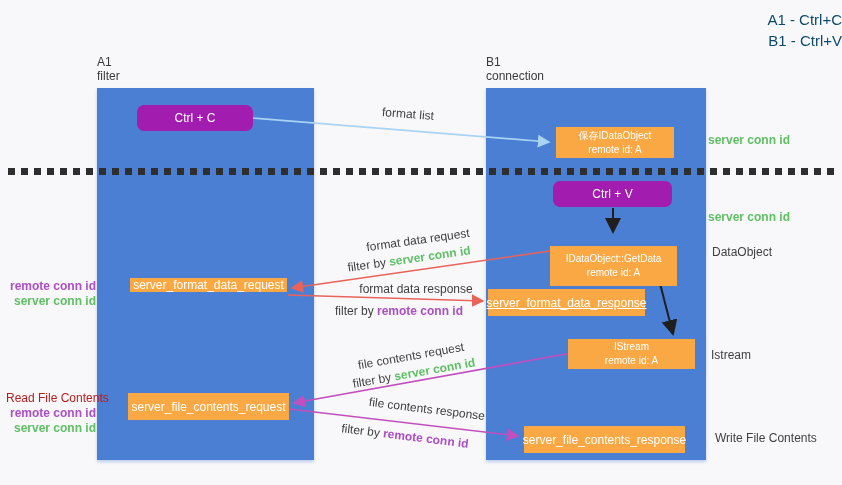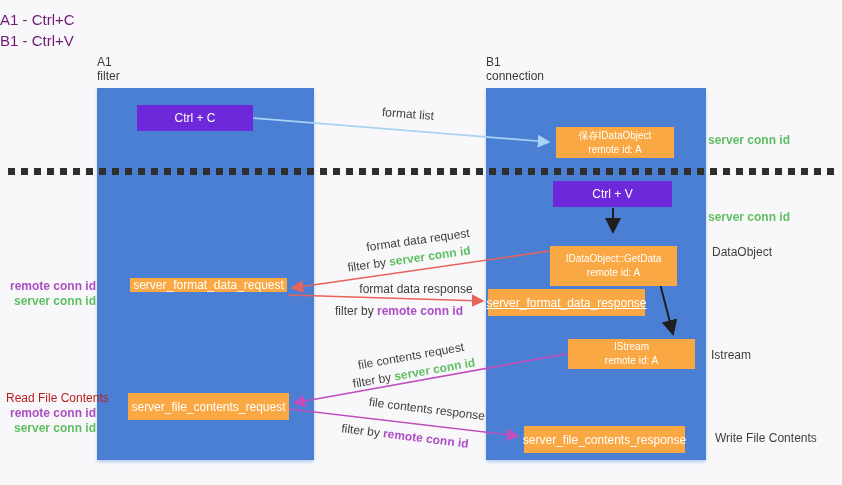--- a/index.html
+++ b/index.html
@@ -1,37 +1,37 @@
 <!DOCTYPE html>
 <html><head>
 <meta charset="utf-8">
 <style>
   html,body { margin:0; padding:0; }
   body { font-family: "Liberation Sans", sans-serif; background:#f8f8fa; }
   .canvas { position:relative; width:842px; height:485px; background:#f8f8fa; overflow:hidden; }
 
-  .title { position:absolute; left:0; top:9px; width:842px; text-align:left;
-           font-size:15px; line-height:21px; color:#701a75; }
+  .title { position:absolute; left:0; top:9px; width:842px; text-align:right;
+           font-size:15px; line-height:21px; color:#0c4a6e; }
 
   .lane-header { position:absolute; text-align:left; font-size:12px; line-height:14px; color:#3a3a3a; }
   .lane { position:absolute; top:88px; height:372px; background:#4a7fd4; box-shadow:0 2px 3px rgba(74,127,212,0.35); }
   .lane-left  { left:97px;  width:217px; }
   .lane-right { left:486px; width:220px; }
 
   .divider { position:absolute; left:8px; top:168px; width:828px; height:7px; z-index:3;
              background:repeating-linear-gradient(to right, #2e2e2e 0 7px, transparent 7px 13px); }
 
   .arrows { position:absolute; left:0; top:0; z-index:4; }
 
   .node { position:absolute; z-index:5; display:flex; flex-direction:column; align-items:center;
           justify-content:center; color:#ffffff; font-size:12px; line-height:14px; text-align:center;
           white-space:nowrap; }
   .node.two { font-size:10px; }
   .orange { background:#f9a843; }
-  .green  { background:#6d28d9; }
+  .green  { background:#a21caf;border-radius:7px; }
 
   .alabel { position:absolute; z-index:6; font-size:12px; color:#3f3f3f; white-space:nowrap; }
   .side-label { position:absolute; z-index:6; font-size:12px; color:#3f3f3f; white-space:nowrap; }
   .left-block { position:absolute; z-index:6; left:6px; width:90px; text-align:right;
                 font-size:12px; line-height:15px; white-space:nowrap; }
   .green-text  { color:#5fbf63; font-weight:bold; }
   .purple-text { color:#ad4fc4; font-weight:bold; }
 </style>
 </head>
 <body>

